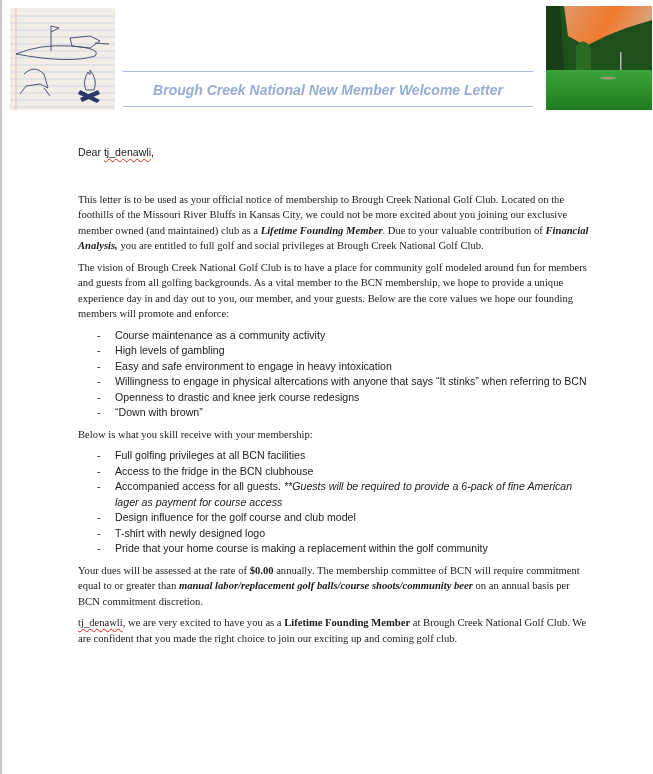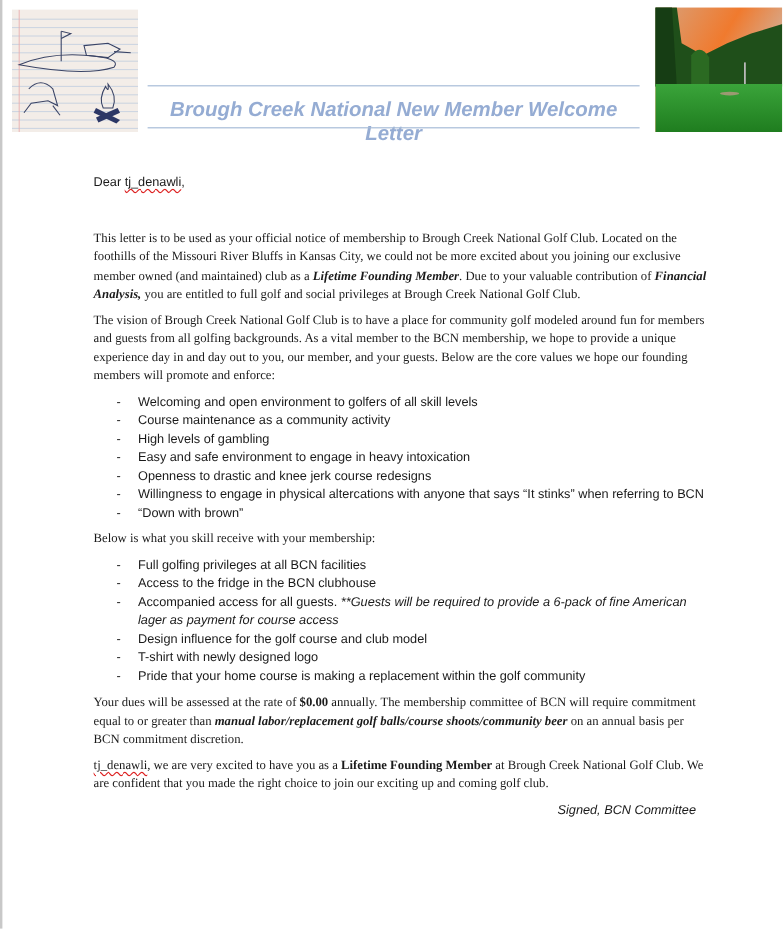--- a/index.html
+++ b/index.html
@@ -13,21 +13,21 @@
     background: #f3ede8; overflow: hidden;
   }
   .photo {
     position: absolute; left: 546px; top: 6px; width: 106px; height: 104px; overflow: hidden;
   }
   .title-line { position: absolute; left: 123px; width: 410px; height: 1px; background: #a7bcd8; }
   .title-line.top { top: 71px; }
   .title-line.bottom { top: 106px; }
   .doc-title {
     position: absolute; left: 123px; width: 410px; top: 82px; text-align: center;
-    color: #95acd3; font-style: italic; font-weight: bold; font-size: 17px;
+    color: #95acd3; font-style: italic; font-weight: bold; font-size: 14px;
   }
   .content {
     position: absolute; left: 78px; top: 141px; width: 512px;
     font-size: 10.6px; line-height: 15.5px;
   }
   .salutation { margin: 4px 0 31px 0; }
   p { margin: 0 0 6px 0; font-family: Liberation Serif, serif; }
   .spell { text-decoration: underline wavy #d22; text-decoration-thickness: 1px; text-underline-offset: 2px; }
   ul.dash { list-style: none; margin: 6px 0 6px 0; padding: 0; }
   ul.dash li { position: relative; padding-left: 37px; }
@@ -106,38 +106,36 @@
 <div class="title-line bottom"></div>
 
 <div class="content">
   <div class="salutation"><span>Dear </span><span class="spell">tj_denawli</span><span>,</span></div>
 
   <p><span>This letter is to be used as your official notice of membership to Brough Creek National Golf Club. Located on the foothills of the Missouri River Bluffs in Kansas City, we could not be more excited about you joining our exclusive member owned (and maintained) club as a </span><span class="bi">Lifetime Founding Member</span><span>. Due to your valuable contribution of </span><span class="bi">Financial Analysis,</span><span> you are entitled to full golf and social privileges at Brough Creek National Golf Club.</span></p>
 
   <p>The vision of Brough Creek National Golf Club is to have a place for community golf modeled around fun for members and guests from all golfing backgrounds. As a vital member to the BCN membership, we hope to provide a unique experience day in and day out to you, our member, and your guests. Below are the core values we hope our founding members will promote and enforce:</p>
 
   <ul class="dash">
-    <li>Welcoming and open environment to golfers of all skill levels</li>
     <li>Course maintenance as a community activity</li>
     <li>High levels of gambling</li>
     <li>Easy and safe environment to engage in heavy intoxication</li>
+    <li>Willingness to engage in physical altercations with anyone that says “It stinks” when referring to BCN</li>
     <li>Openness to drastic and knee jerk course redesigns</li>
-    <li>Willingness to engage in physical altercations with anyone that says “It stinks” when referring to BCN</li>
     <li>“Down with brown”</li>
   </ul>
 
   <p>Below is what you skill receive with your membership:</p>
 
   <ul class="dash">
     <li>Full golfing privileges at all BCN facilities</li>
     <li>Access to the fridge in the BCN clubhouse</li>
     <li><span>Accompanied access for all guests. </span><span class="i">**Guests will be required to provide a 6-pack of fine American lager as payment for course access</span></li>
     <li>Design influence for the golf course and club model</li>
     <li>T-shirt with newly designed logo</li>
     <li>Pride that your home course is making a replacement within the golf community</li>
   </ul>
 
   <p><span>Your dues will be assessed at the rate of </span><span class="b">$0.00</span><span> annually. The membership committee of BCN will require commitment equal to or greater than </span><span class="bi">manual labor/replacement golf balls/course shoots/community beer</span><span> on an annual basis per BCN commitment discretion.</span></p>
 
   <p><span class="spell">tj_denawli</span><span>, we are very excited to have you as a </span><span class="b">Lifetime Founding Member</span><span> at Brough Creek National Golf Club. We are confident that you made the right choice to join our exciting up and coming golf club.</span></p>
 
-  <div class="sig">Signed, BCN Committee</div>
 </div>
 
 </body></html>

